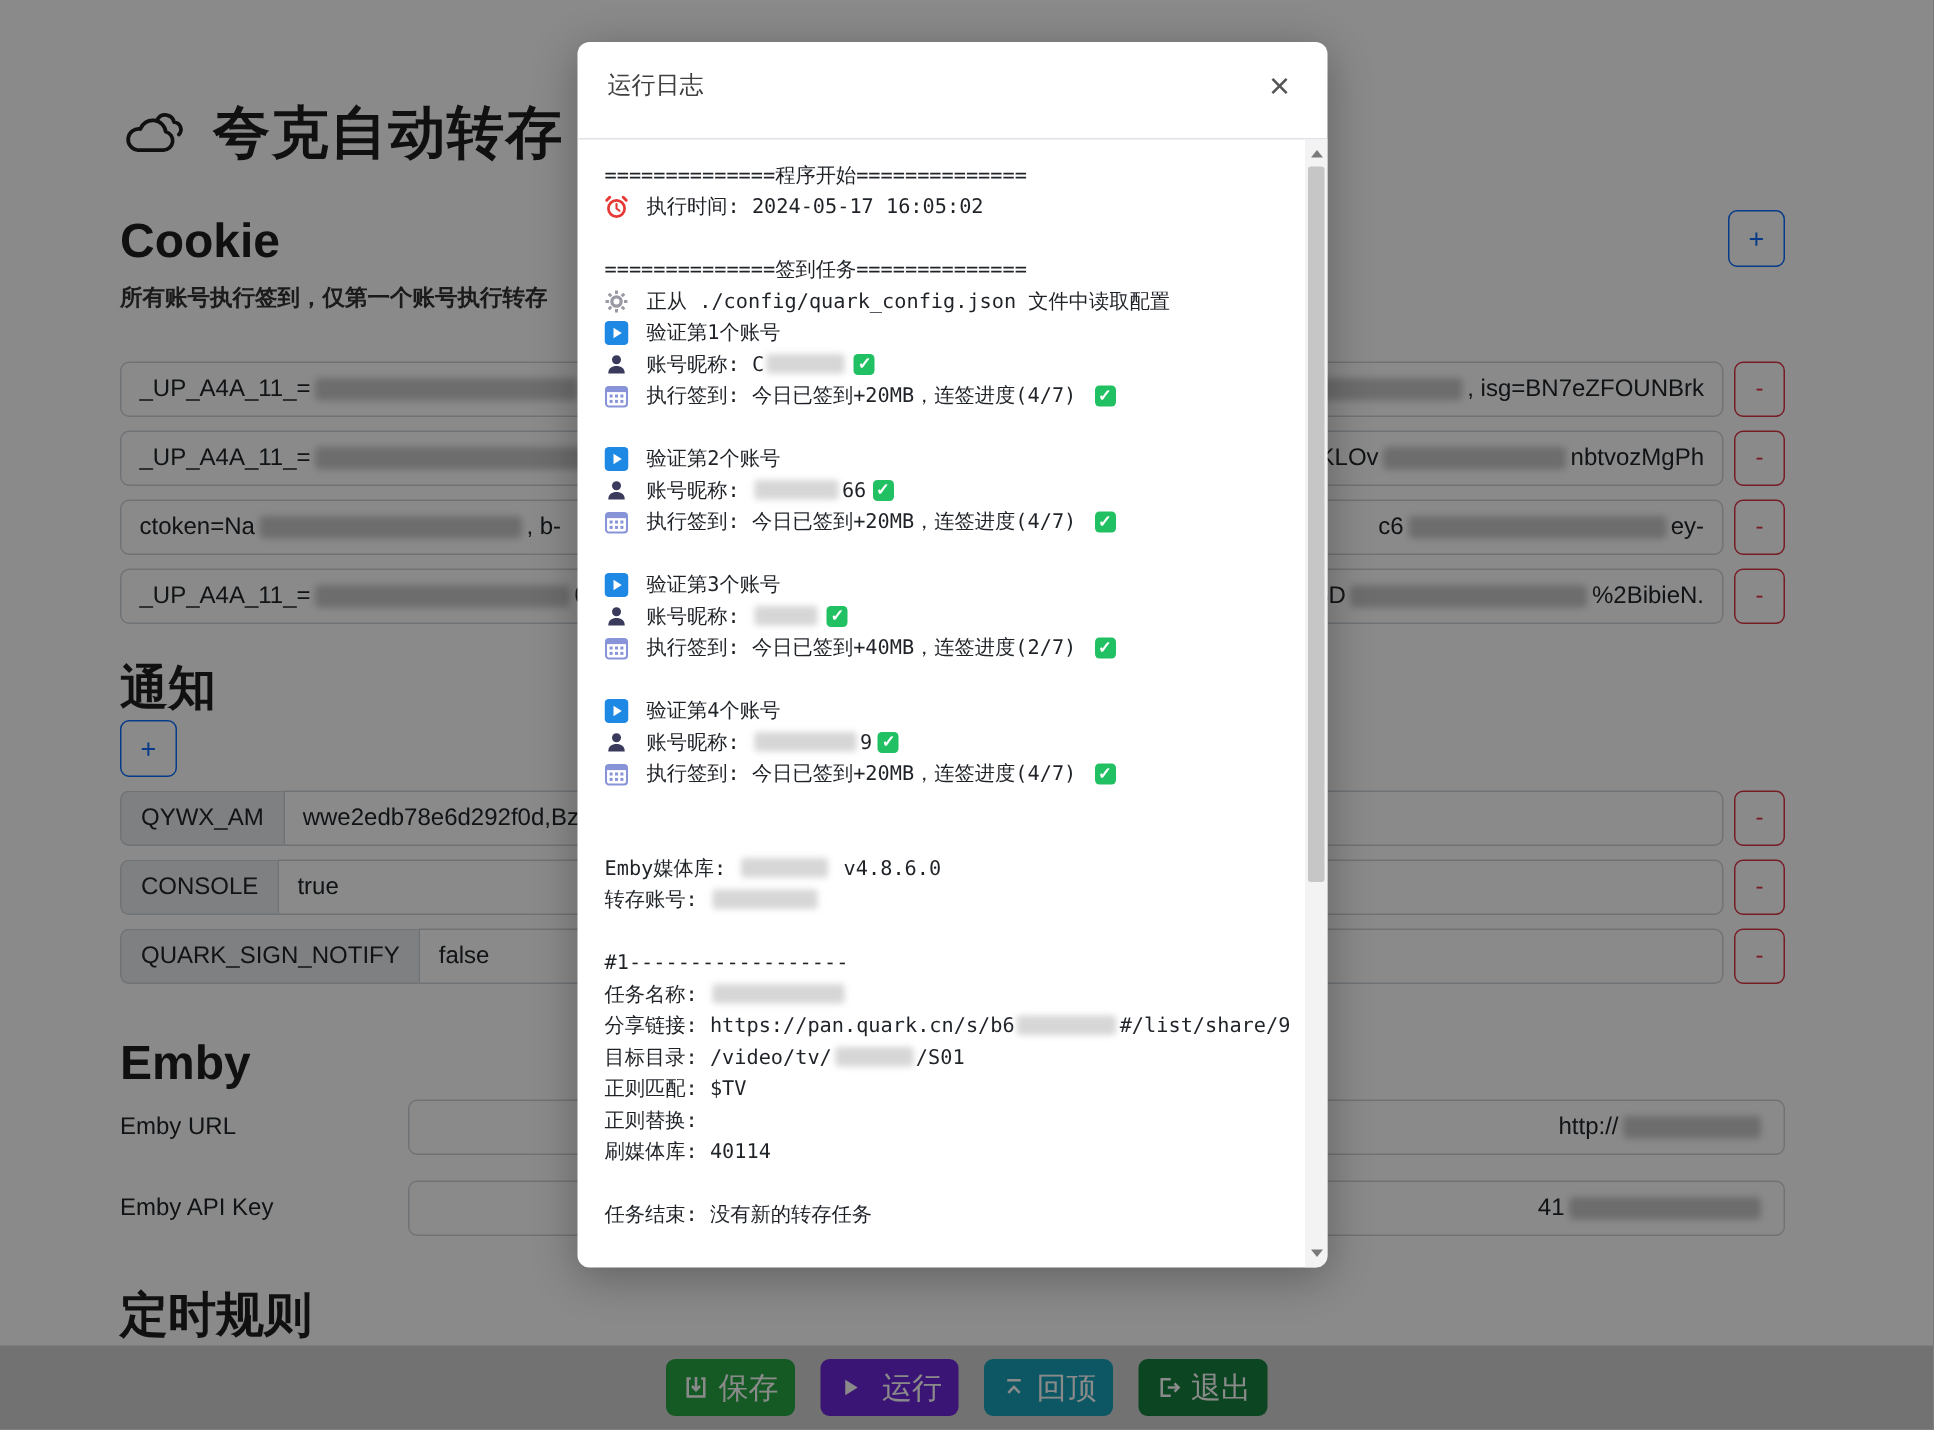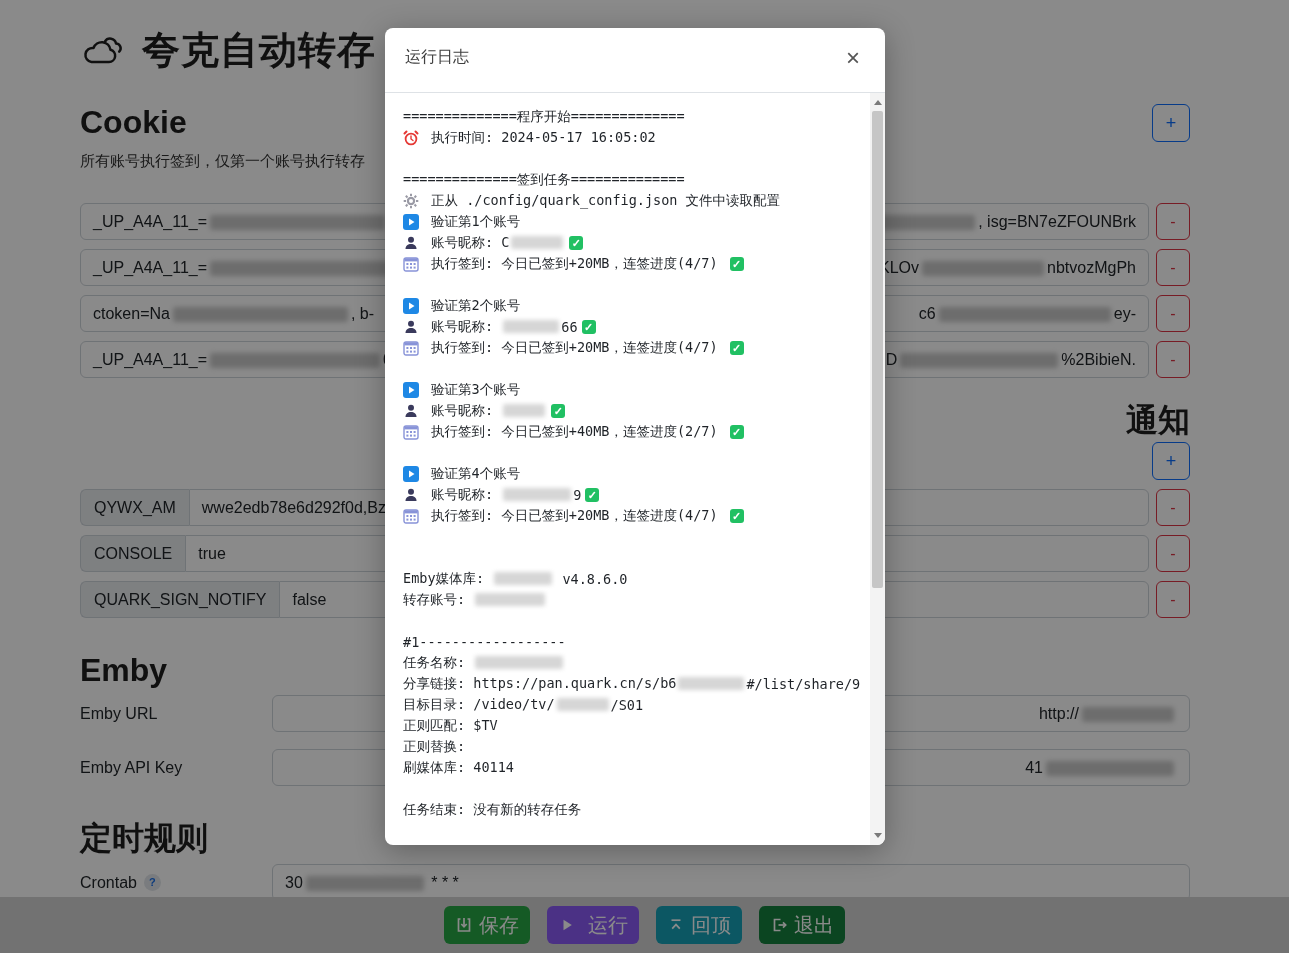--- a/index.html
+++ b/index.html
@@ -1,33 +1,33 @@
 <!DOCTYPE html>
 <html><head>
 <meta charset="utf-8">
 <style>
   * { margin:0; padding:0; box-sizing:border-box; }
   html,body { background:#444; }
   .app { position:relative; width:1289px; height:953px; overflow:hidden;
          background:#fff; font-family:"Liberation Sans", sans-serif; color:#212529; }
-  .content { position:absolute; left:0; top:0; width:100%; padding:24px 99px 0 80px; }
+  .content { position:absolute; left:0; top:0; width:100%; padding:62px 99px 0 80px; }
 
   .app-title-row { display:flex; align-items:center; gap:16px; height:52px; }
   .app-title-row h1 { font-size:38px; font-weight:700; letter-spacing:1px; color:#1f1f1f; }
   .cloud { display:inline-flex; }
 
   h2.sec { font-size:32px; font-weight:700; line-height:40px; color:#1f1f1f; }
-  .section-head { display:flex; align-items:flex-end; justify-content:space-between; }
+  .section-head { display:flex; align-items:flex-start; justify-content:space-between; }
   .section-head.first { margin-top:26px; }
   .section-head.mt-notify { margin-top:20px;flex-direction:column; }
   .section-head.mt-notify h2 { line-height:44px; }
   h2.mt-emby { margin-top:30px; line-height:44px; }
   h2.mt-cron { margin-top:30px; line-height:44px; }
 
-  .subtitle { margin-top:8px; font-size:15px; line-height:21px; color:#333; }
+  .subtitle { margin-top:8px; font-size:15px; line-height:21px; color:#333;font-weight:bold; }
 
   .btn-plus { width:38px; height:38px; border:1px solid #0d6efd; color:#0d6efd;
               background:transparent; border-radius:6px; font-size:18px; line-height:1; cursor:pointer; }
   .btn-minus { flex:0 0 34px; width:34px; height:37px; border:1px solid #dc3545; color:#dc3545;
                background:transparent; border-radius:6px; font-size:16px; cursor:pointer; margin-left:7px; }
 
   #cookie-rows { margin-top:32px; }
   .crow { display:flex; align-items:stretch; margin-bottom:9px; }
   .input-box { position:relative; flex:1 1 auto; height:37px; border:1px solid #ced4da; border-radius:6px;
                background:#fff; padding:0 12px; font-size:16px; line-height:35px; color:#212529;
@@ -171,21 +171,21 @@
       <button class="fbtn" style="background: rgb(40, 167, 69);">
         <span style="display: inline-flex;">
           <svg width="18" height="18" viewBox="0 0 18 18" fill="none" stroke="#fff" stroke-width="1.7">
             <path d="M5.5 3h-2v12h11V3h-2"></path>
             <path d="M9 2v8.5"></path>
             <path d="M6.3 8 9 10.8 11.7 8"></path>
           </svg>
         </span>
         <span>保存</span>
       </button>
-      <button class="fbtn" style="background: #8b5cf6; gap: 12px;">
+      <button class="fbtn" style="background: #6d28d9; gap: 12px;">
         <span style="display: inline-flex;">
           <svg width="18" height="18" viewBox="0 0 18 18">
             <path d="M5.5 3.8 13.8 9 5.5 14.2z" fill="#fff"></path>
           </svg>
         </span>
         <span>运行</span>
       </button>
       <button class="fbtn" style="background: rgb(23, 162, 184);">
         <span style="display: inline-flex;">
           <svg width="18" height="18" viewBox="0 0 18 18" fill="none" stroke="#fff" stroke-width="1.7">

